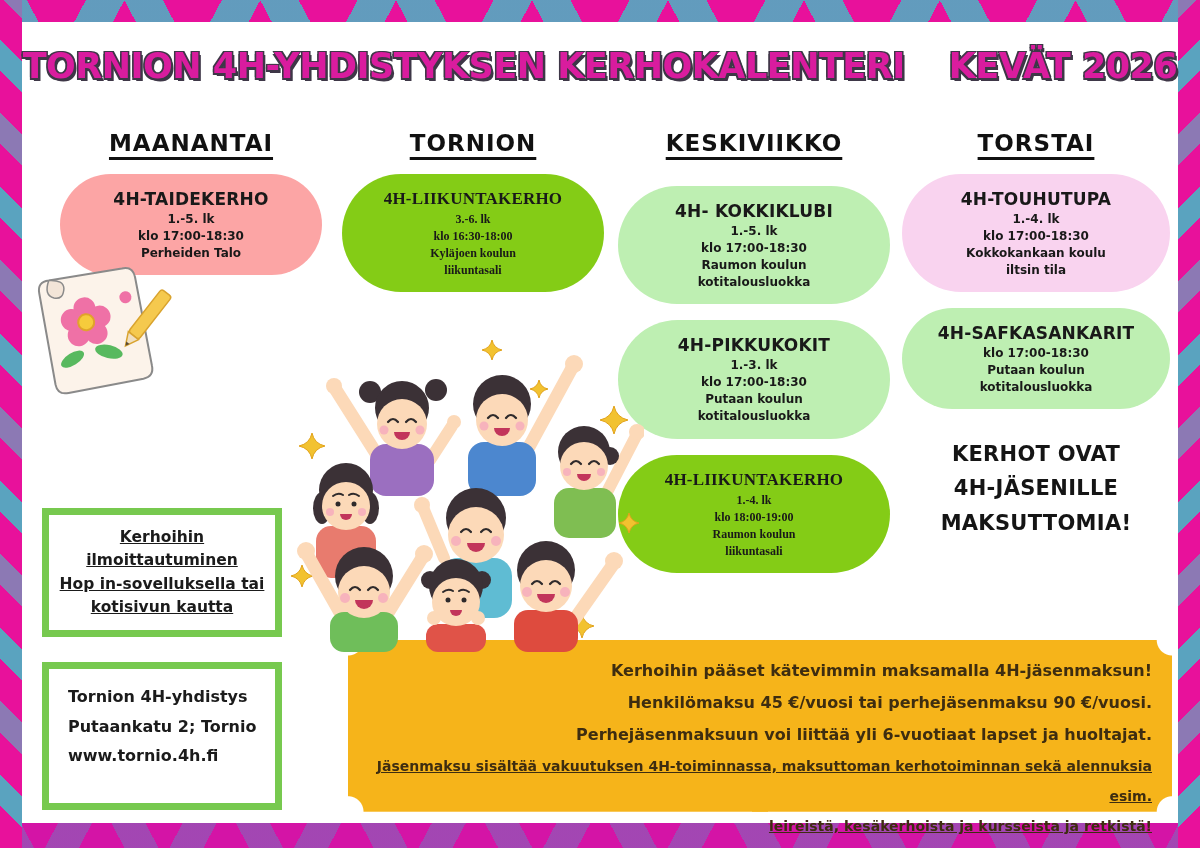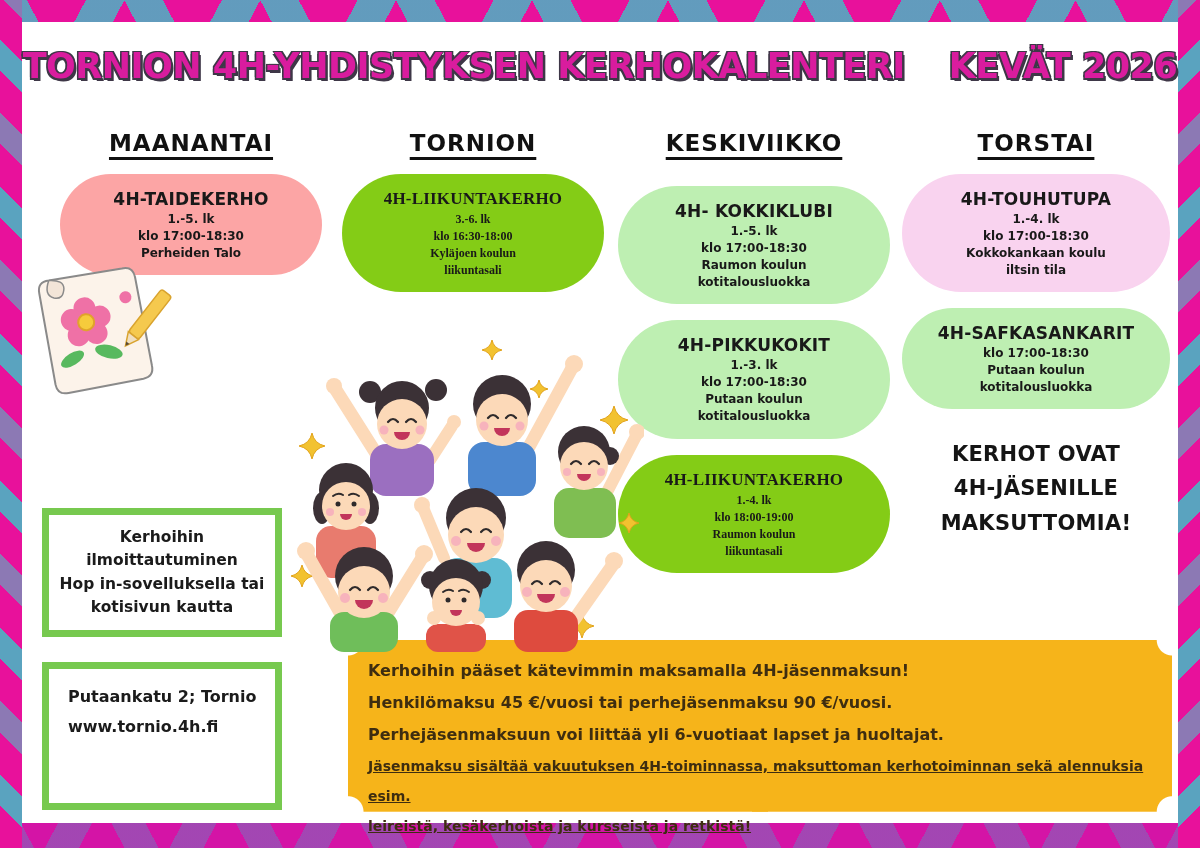--- a/index.html
+++ b/index.html
@@ -49,27 +49,27 @@
   .club-name{font-size:17px;line-height:1.42;letter-spacing:.2px;}
   .club-line{font-size:12px;line-height:1.42;}
 
   .free-note{margin-top:28px;text-align:center;}
   .free-note div{font-size:21px;font-weight:800;line-height:1.62;letter-spacing:.3px;color:#151515;}
 
   
   .green-box{position:absolute;box-sizing:border-box;border:7px solid #77C94F;background:#fff;
     font-weight:700;color:#1b1b1b;}
   .signup-box{left:20px;top:486px;width:240px;padding:11px 4px;text-align:center;}
-  .signup-box div{font-size:15.5px;line-height:1.5;}
+  .signup-box div{font-size:15.5px;line-height:1.5;text-decoration:underline;}
   .contact-box{left:20px;top:640px;width:240px;min-height:148px;padding:13px 6px 13px 19px;text-align:left;}
   .contact-box div{font-size:16px;line-height:1.85;}
 
   
   .membership-box{position:absolute;left:326px;top:618px;width:824px;height:172px;box-sizing:border-box;
-    padding:15px 20px 12px;text-align:left;color:#3E2D10;font-weight:700;
+    padding:15px 20px 12px;text-align:right;color:#3E2D10;font-weight:700;
     background:
       radial-gradient(circle at top left, transparent 15px, #F6B41A 16px) top left / 51% 51% no-repeat,
       radial-gradient(circle at top right, transparent 15px, #F6B41A 16px) top right / 51% 51% no-repeat,
       radial-gradient(circle at bottom left, transparent 15px, #F6B41A 16px) bottom left / 51% 51% no-repeat,
       radial-gradient(circle at bottom right, transparent 15px, #F6B41A 16px) bottom right / 51% 51% no-repeat;}
   .membership-box .m-line{font-size:16px;line-height:2.0;}
   .membership-box .m-line.small{font-size:14px;line-height:2.15;text-decoration:underline;}
 
   
   .paper-illustration{position:absolute;left:3px;top:236px;width:165px;height:140px;}
@@ -164,20 +164,21 @@
         </div>
     </div>
 
     <div class="green-box signup-box">
         <div>Kerhoihin</div>
         <div>ilmoittautuminen</div>
         <div>Hop in-sovelluksella tai</div>
         <div>kotisivun kautta</div>
       </div>
     <div class="green-box contact-box">
+        <div>Tornion 4H-yhdistys</div>
         <div>Putaankatu 2; Tornio</div>
         <div>www.tornio.4h.fi</div>
       </div>
 
     <div class="membership-box">
         <div class="m-line">Kerhoihin pääset kätevimmin maksamalla 4H-jäsenmaksun!</div>
         <div class="m-line">Henkilömaksu 45 €/vuosi tai perhejäsenmaksu 90 €/vuosi.</div>
         <div class="m-line">Perhejäsenmaksuun voi liittää yli 6-vuotiaat lapset ja huoltajat.</div>
         <div class="m-line small">Jäsenmaksu sisältää vakuutuksen 4H-toiminnassa, maksuttoman kerhotoiminnan sekä alennuksia esim.</div>
         <div class="m-line small">leireistä, kesäkerhoista ja kursseista ja retkistä!</div>

